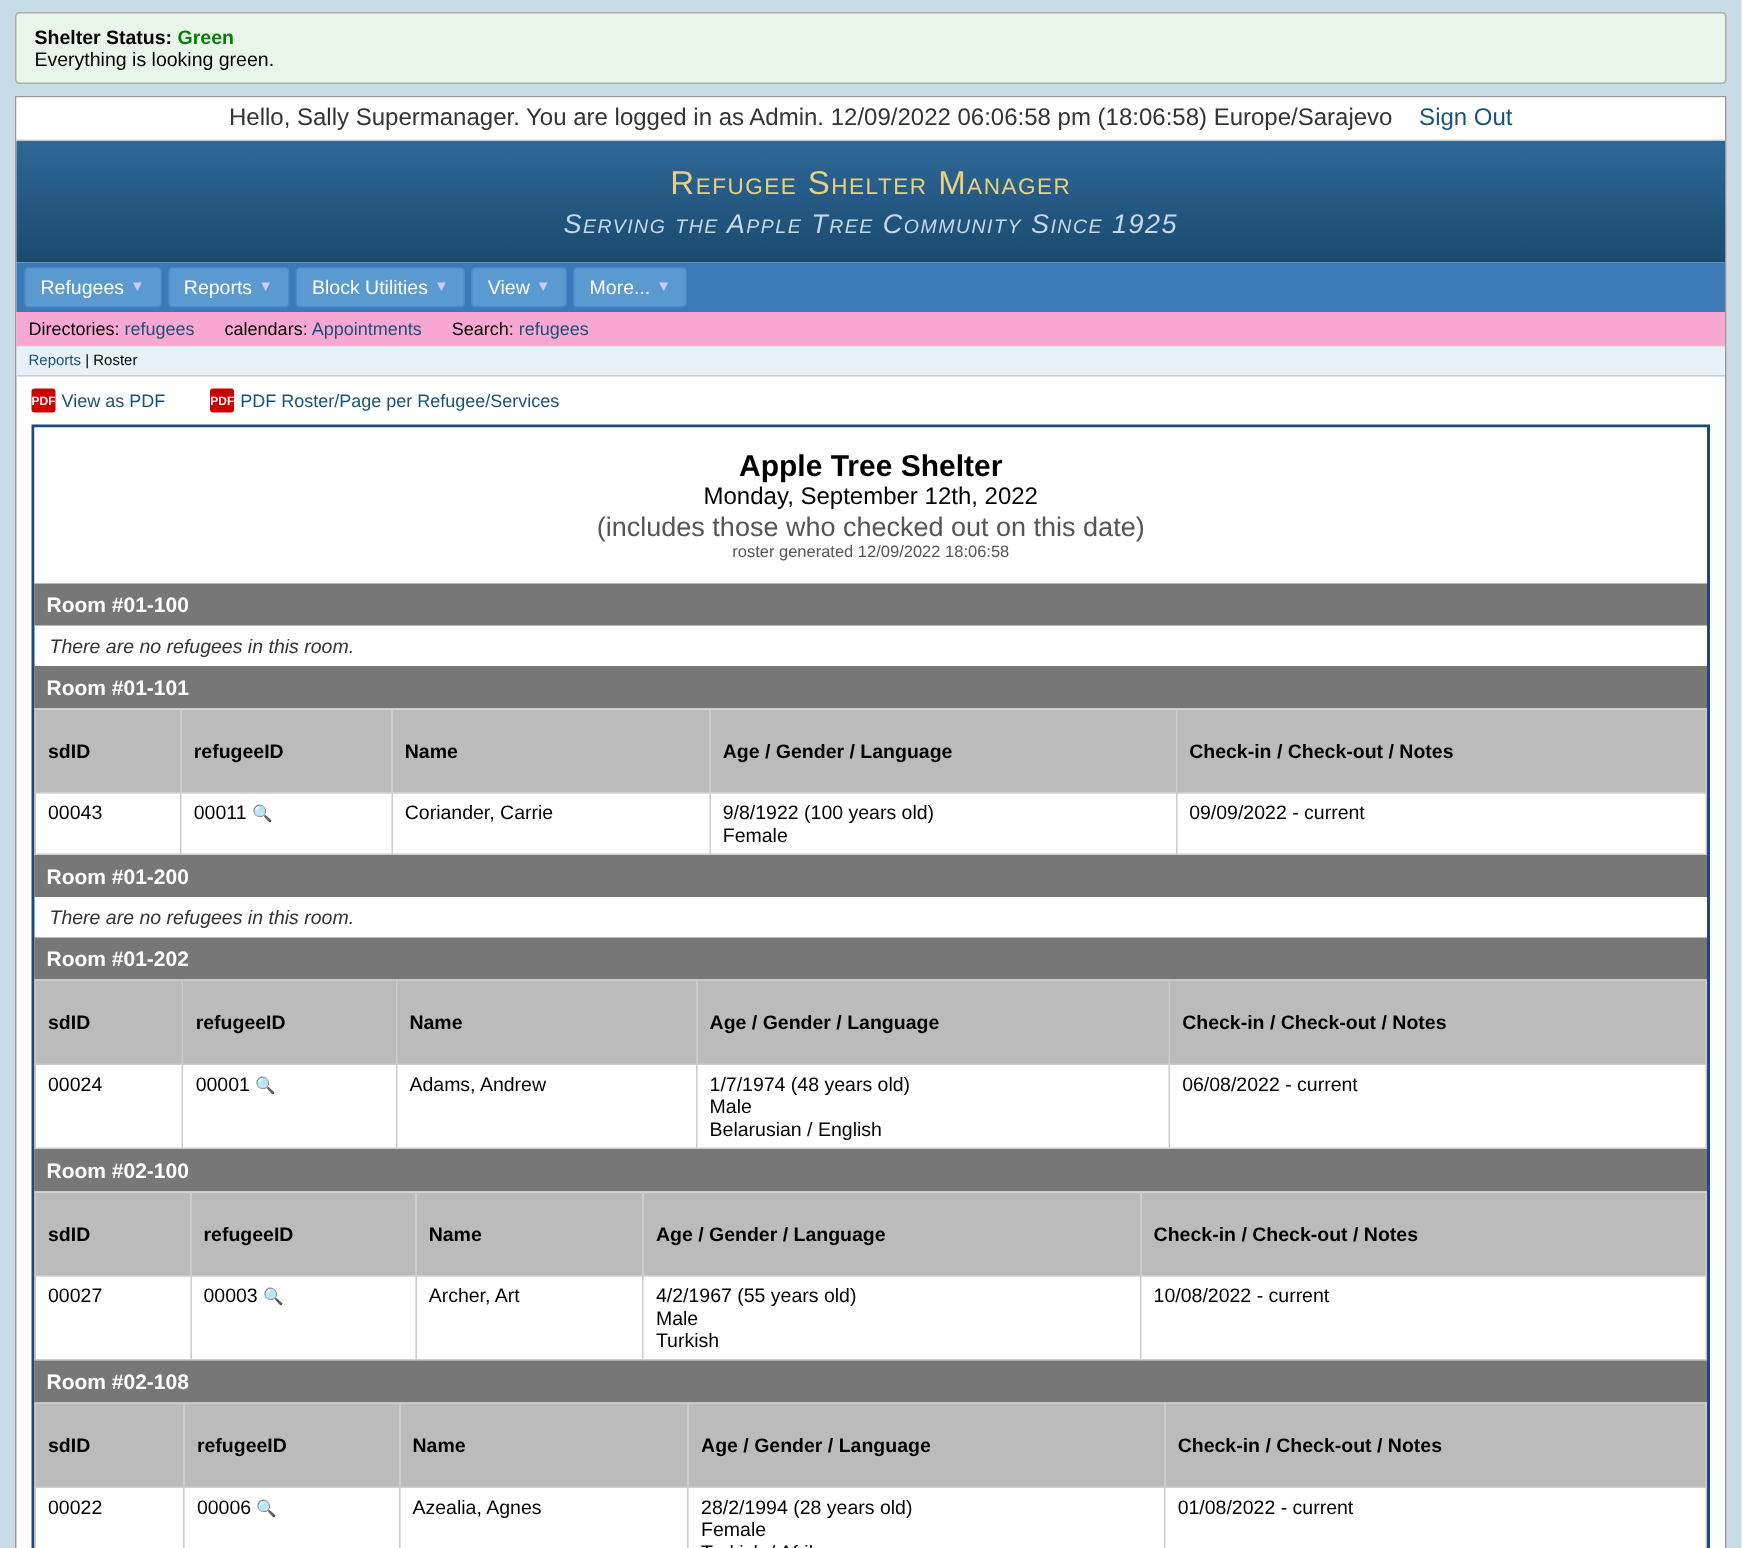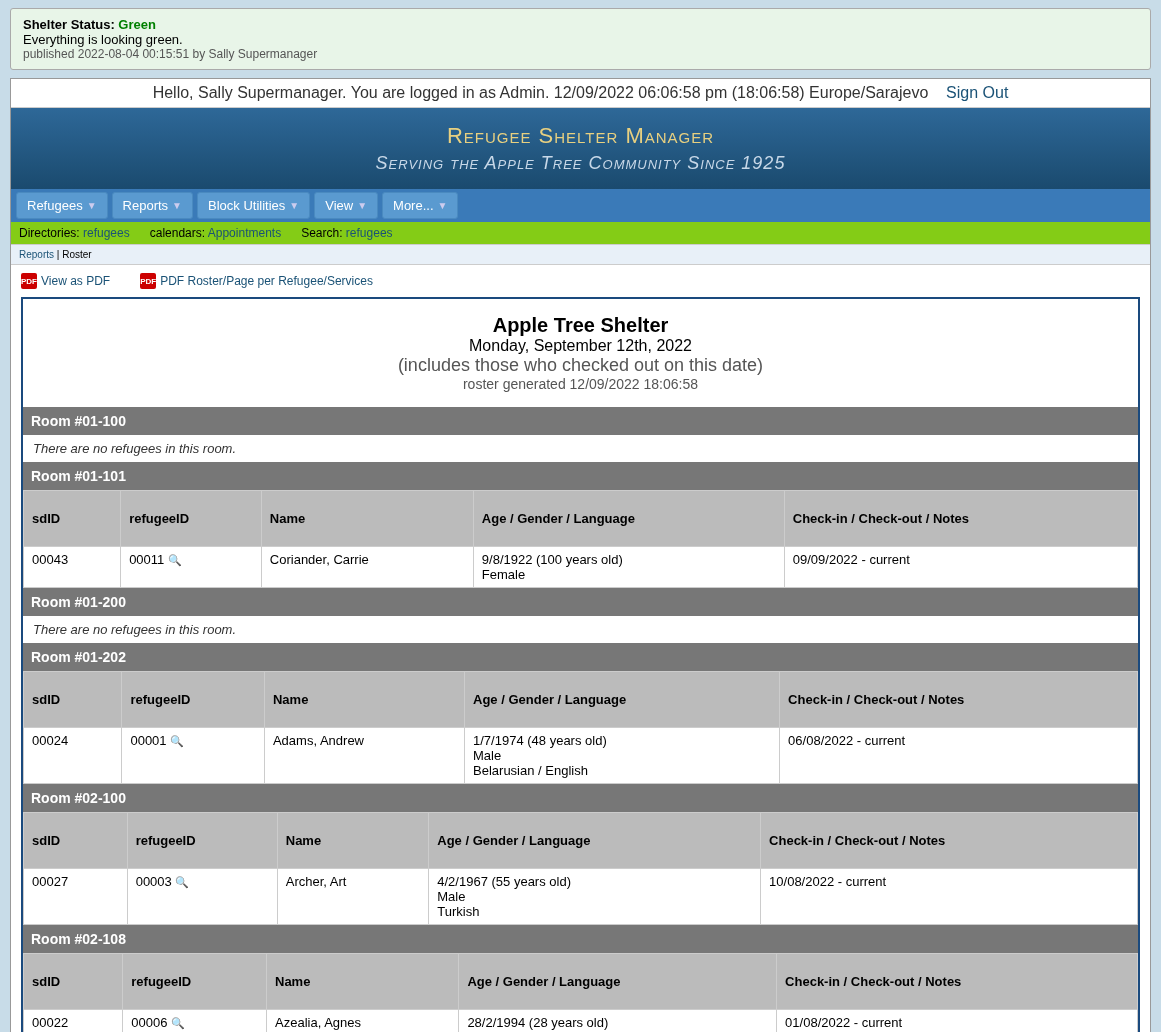--- a/index.html
+++ b/index.html
@@ -97,21 +97,21 @@
       gap: 4px;
       border: 1px solid #4a8ac0;
     }
     .nav-arrow {
       font-size: 10px;
       color: #cce;
     }
 
     
     .dir-bar {
-      background: #84cc16;
+      background: #f9a8d4;
       padding: 4px 8px;
       border-bottom: 1px solid #ccc;
       font-size: 12px;
       display: flex;
       gap: 20px;
     }
     .dir-bar a { color: #1a5276; text-decoration: none; }
 
     
     .breadcrumb {
@@ -167,21 +167,21 @@
       font-weight: bold;
     }
     .report-date {
       font-size: 16px;
     }
     .report-note {
       font-size: 18px;
       color: #555;
     }
     .report-generated {
-      font-size: 14px;
+      font-size: 11px;
       color: #555;
     }
 
     
     .room-header {
       background: #777;
       color: #fff;
       padding: 6px 8px;
       font-size: 14px;
       font-weight: bold;
@@ -232,21 +232,20 @@
     }
   </style>
 </head>
 <body>
 
 <div class="shelter-status-banner">
   <div class="shelter-status-title">
     <span>Shelter Status: </span><span class="shelter-status-green">Green</span>
   </div>
   <div class="shelter-status-msg">Everything is looking green.</div>
-  <div class="shelter-status-published">published 2022-08-04 00:15:51 by Sally Supermanager</div>
 </div>
 
 <div class="main-container">
 
   <div class="top-bar">
     <span>Hello, Sally Supermanager. You are logged in as Admin. 12/09/2022 06:06:58 pm (18:06:58) Europe/Sarajevo</span>
     &nbsp;&nbsp;
     <a href="#">Sign Out</a>
   </div>
 

